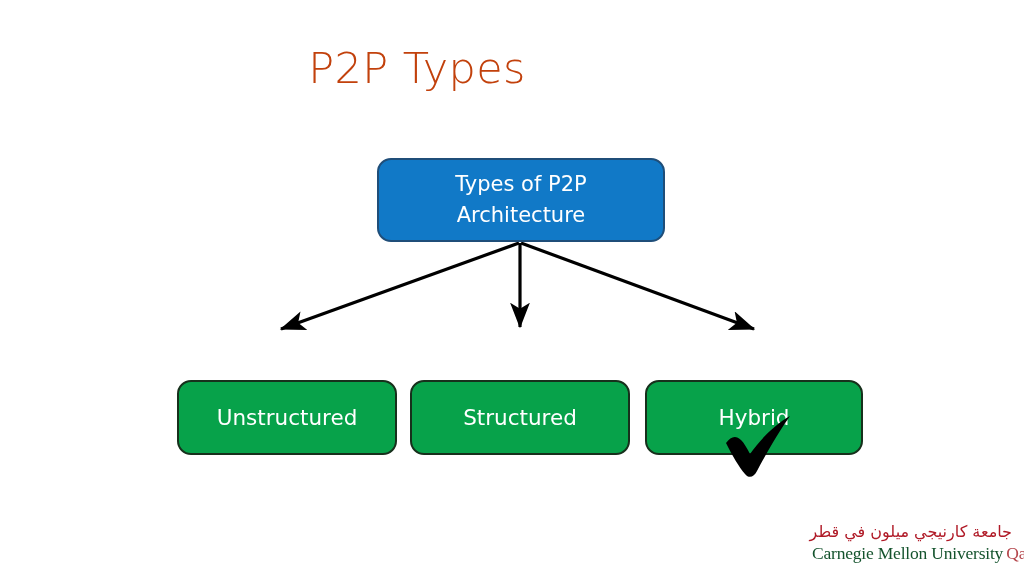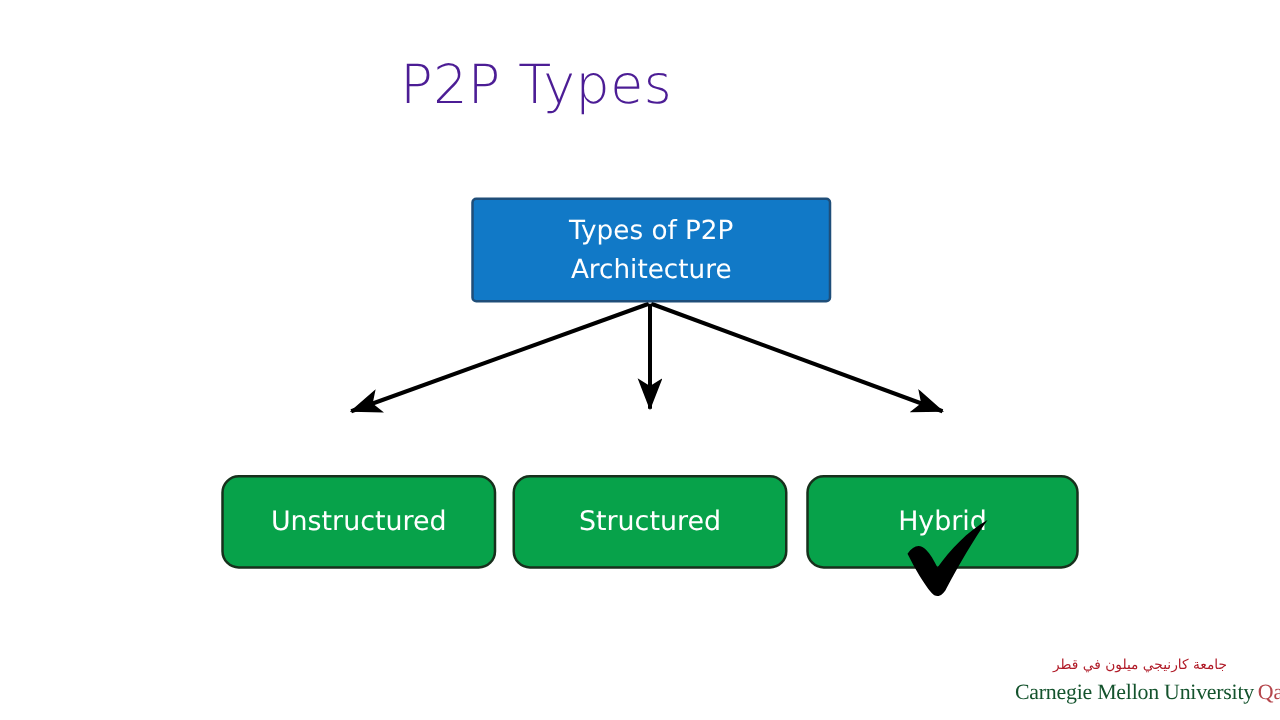--- a/index.html
+++ b/index.html
@@ -29,23 +29,22 @@
     position: absolute;
     left: 0;
     top: 42px;
     width: 834px;
     text-align: center;
     font-family: "DejaVu Sans", sans-serif;
     font-weight: 300;
     font-size: 43px;
     line-height: 52px;
     letter-spacing: 0.4px;
-    color: #4c1d95;
+    color: #c2410c;
     white-space: pre;
-    margin-left: 12px;
   }
 
   
   #diagram-arrows {
     position: absolute;
     left: 0; top: 0;
     width: 1024px;
     height: 576px;
     pointer-events: none;
   }
@@ -64,21 +63,21 @@
     font-weight: 400;
   }
 
   #node-root {
     left: 377px;
     top: 158px;
     width: 288px;
     height: 84px;
     background: #1179C7;
     border: 2px solid #1F4E79;
-    border-radius: 4px;
+    border-radius: 14px;
     font-size: 21px;
     line-height: 31px;
     white-space: pre-line;
   }
 
   .node-leaf {
     top: 334px;
     height: 75px;
     background: #07A24A;
     border: 2px solid #17301C;
@@ -105,21 +104,21 @@
   #footer-logo {
     position: absolute;
     left: 812px;
     top: 522px;
     width: 200px;
     height: 44px;
     text-align: center;
   }
   #logo-arabic {
     font-family: "DejaVu Sans", sans-serif;
-    font-size: 11px;
+    font-size: 16px;
     line-height: 20px;
     color: #B01A27;
     direction: rtl;
     letter-spacing: 0.5px;
     white-space: nowrap;
   }
   #logo-latin {
     font-family: "Liberation Serif", serif;
     font-size: 17.5px;
     line-height: 20px;

